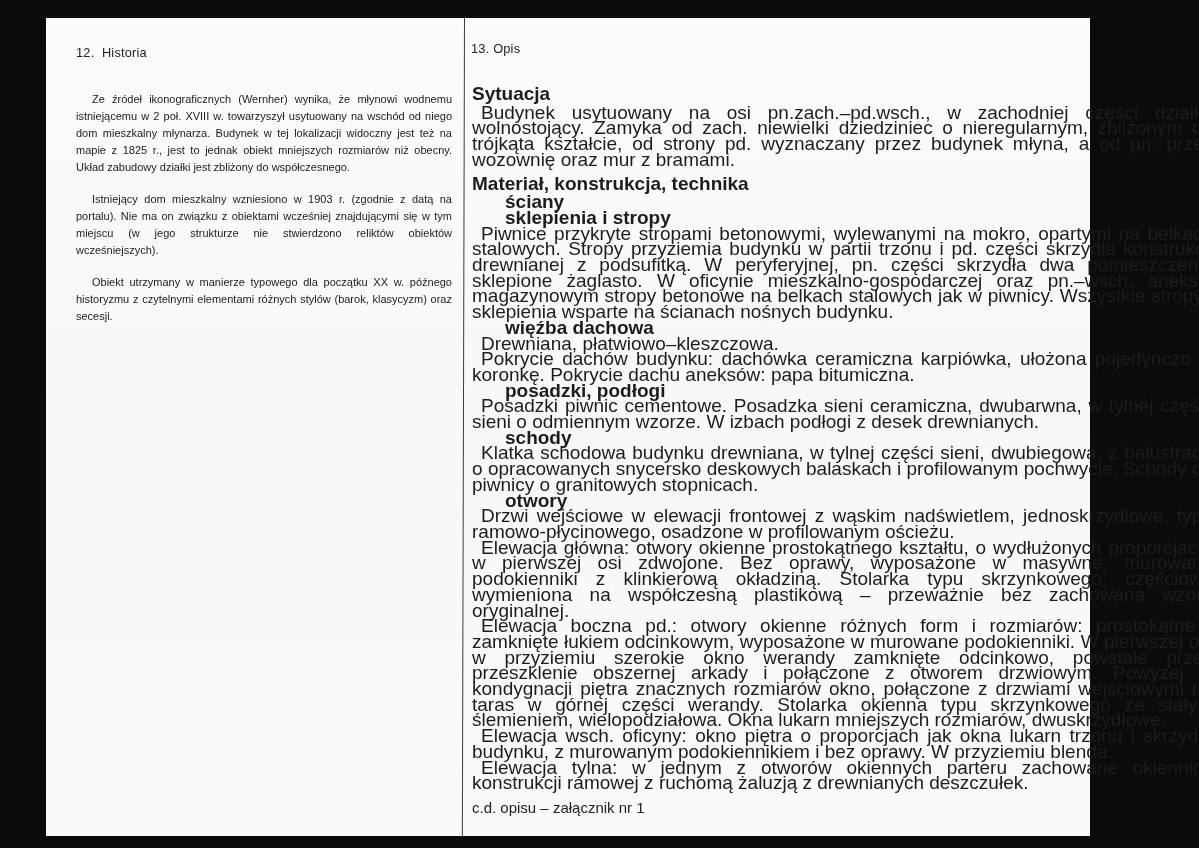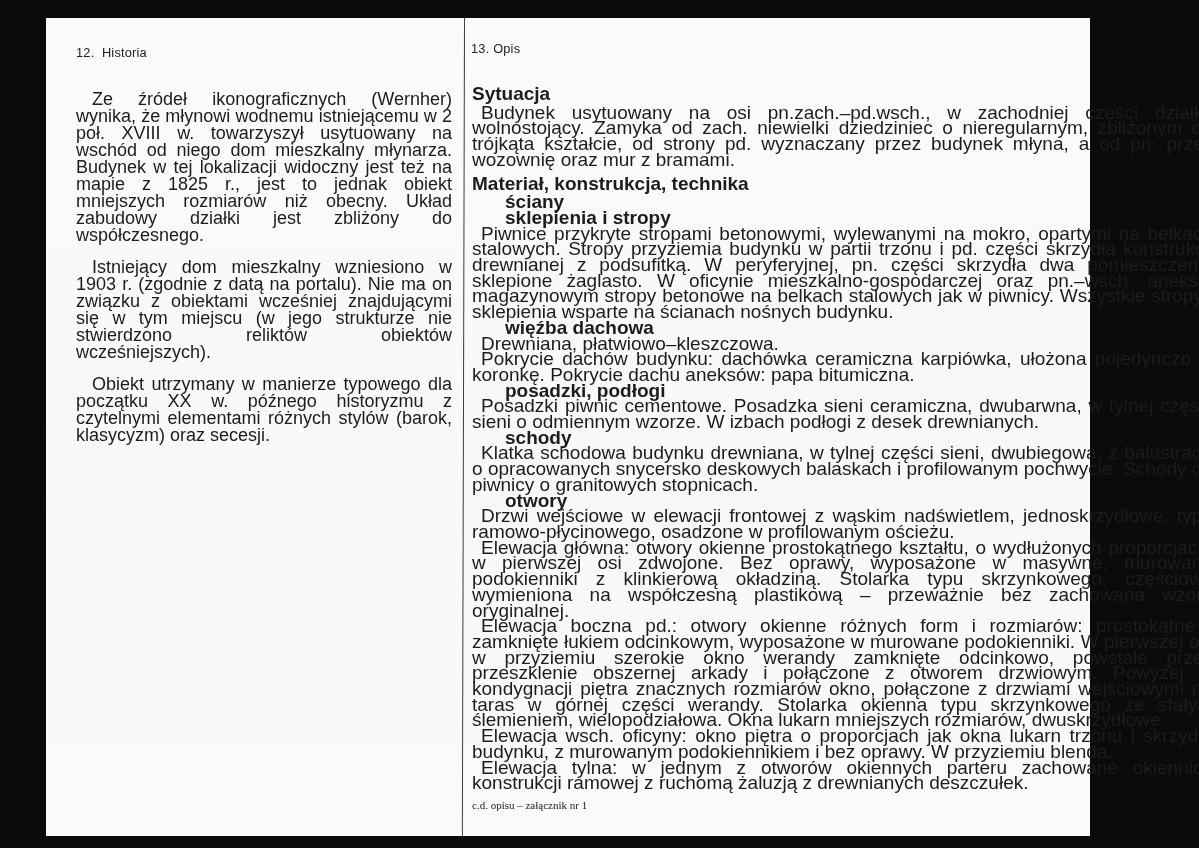--- a/index.html
+++ b/index.html
@@ -44,21 +44,21 @@
   }
   .label-left  { top: 27px; left: 30px; }
   .label-right { top: 23px; left: 425px; }
 
   
   .left-body {
     position: absolute;
     top: 73px;
     left: 30px;
     width: 376px;
-    font-size: 18px;
+    font-size: 11px;
     line-height: 17px;
   }
   .lp {
     margin: 0 0 15px 0;
     text-indent: 16px;
     text-align: justify;
   }
 
   
   .right-body {
@@ -81,23 +81,22 @@
   }
   .rp {
     margin: 0;
     text-indent: 9px;
     text-align: justify;
   }
   .footer-note {
     position: absolute;
     top: 781px;
     left: 426px;
-    font-size: 11px;
+    font-size: 15px;
     color: #222;
-    font-family: Liberation Serif, serif;
   }
 </style>
 </head>
 <body>
 
 <div class="page">
 
   <div class="divider"></div>
 
   <div class="col-label label-left">12.  Historia</div>

